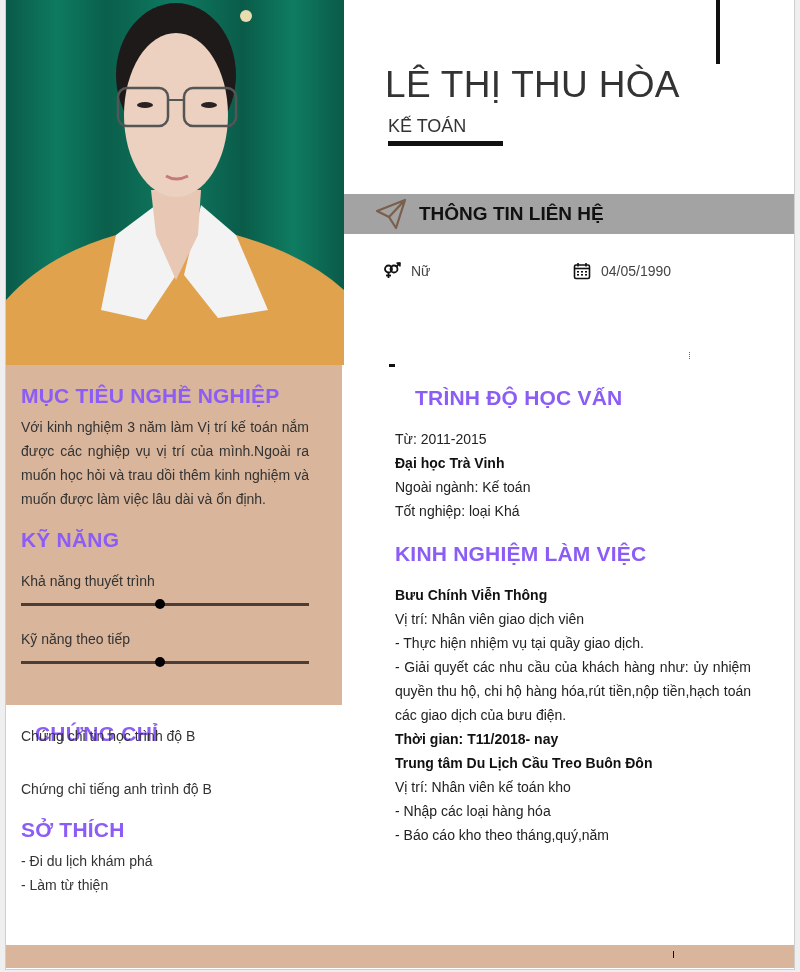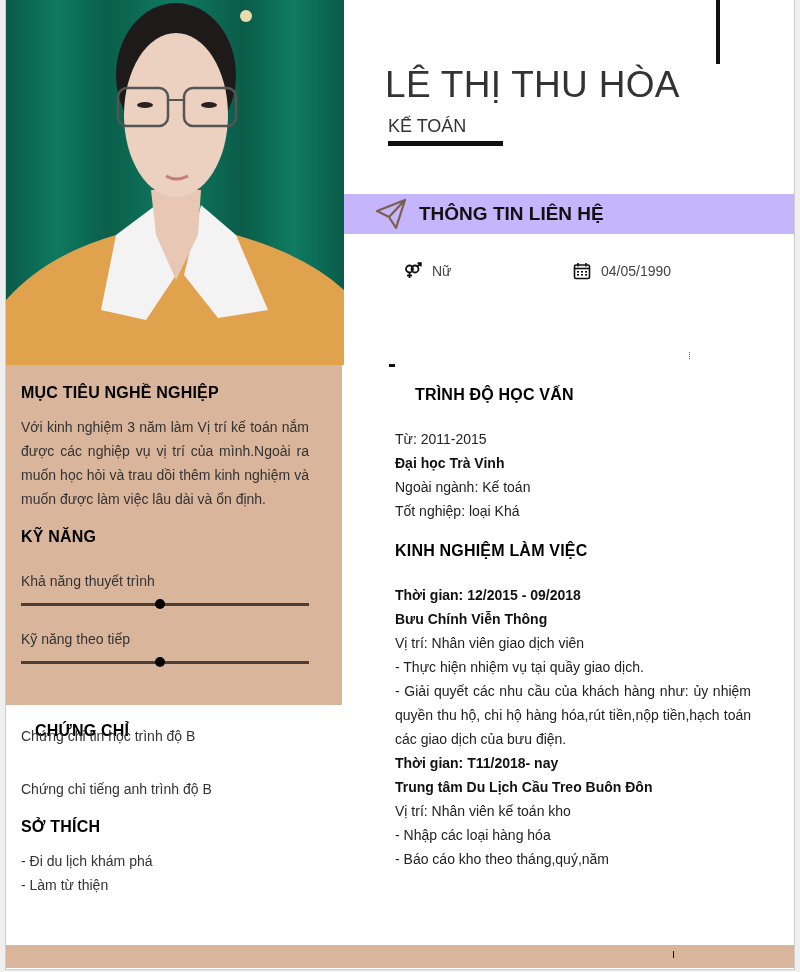--- a/index.html
+++ b/index.html
@@ -6,30 +6,30 @@
   html, body { width: 800px; height: 972px; background: #efefef; overflow: hidden; }
   body { font-family: "Liberation Sans", "DejaVu Sans", sans-serif; color: #222; position: relative; }
   .page { position: absolute; left: 5px; top: 0; width: 790px; height: 970px; background: #fff; border: 1px solid #cfcfcf; border-top: none; }
   .photo { position: absolute; left: 6px; top: 0; width: 338px; height: 365px; overflow: hidden; background: #0b6b55; }
   .photo svg { display: block; }
   .sidebar-tan { position: absolute; left: 6px; top: 365px; width: 336px; height: 340px; background: #d9b59b; }
   .header-mark { position: absolute; left: 716px; top: 0; width: 4px; height: 64px; background: #111; }
   .name { position: absolute; left: 385px; top: 64px; font-size: 37px; font-weight: 400; color: #333; letter-spacing: 0.3px; white-space: nowrap; }
   .job { position: absolute; left: 388px; top: 116px; font-size: 18px; color: #333; white-space: nowrap; }
   .job-underline { position: absolute; left: 388px; top: 141px; width: 115px; height: 5px; background: #111; }
-  .contact-bar { position: absolute; left: 344px; top: 194px; width: 450px; height: 40px; background: #c4b5fd; }
+  .contact-bar { position: absolute; left: 344px; top: 194px; width: 450px; height: 40px; background: #a3a3a3; }
   .contact-icon { position: absolute; left: 30px; top: 3px; width: 34px; height: 34px; }
   .contact-title { position: absolute; left: 75px; top: 9px; font-size: 19px; font-weight: 700; color: #111; white-space: nowrap; }
   .contact-row { position: absolute; top: 262px; display: flex; align-items: center; font-size: 14px; color: #444; white-space: nowrap; }
   .contact-row .ic { width: 18px; height: 18px; margin-right: 10px; display: inline-flex; align-items: center; justify-content: center; }
-  .gender { left: 404px; }
+  .gender { left: 383px; }
   .dob { left: 573px; }
   .tiny-mark1 { position: absolute; left: 389px; top: 364px; width: 6px; height: 3px; background: #111; }
   .tiny-mark2 { position: absolute; left: 689px; top: 352px; width: 2px; height: 7px; border-left: 1px dotted #666; }
-  .sec-title { position: absolute; font-size: 16px; font-weight: 700; color: #000000; white-space: nowrap; letter-spacing: 0.2px; }
+  .sec-title { position: absolute; font-size: 21px; font-weight: 700; color: #8b5cf6; white-space: nowrap; letter-spacing: 0.2px; }
   .para { position: absolute; font-size: 14px; color: #333; line-height: 24px; }
   .objective { left: 21px; top: 415px; width: 288px; text-align: justify; }
   .skill-label { position: absolute; left: 21px; font-size: 14px; color: #333; white-space: nowrap; }
   .skill-track { position: absolute; left: 21px; width: 288px; height: 3px; background: #4b3d37; }
   .skill-dot { position: absolute; width: 10px; height: 10px; border-radius: 50%; background: #000; top: -4px; }
   .list-line { position: absolute; font-size: 14px; color: #333; white-space: nowrap; }
   .rcol { left: 395px; }
   .bold { font-weight: 700; color: #111; }
   .exp-block { position: absolute; left: 395px; top: 583px; width: 356px; font-size: 14px; line-height: 24px; color: #222; }
   .exp-block .justify { text-align: justify; }
@@ -156,21 +156,20 @@
 
 <div class="sec-title" style="left:415px; top:386px;">TRÌNH ĐỘ HỌC VẤN</div>
 <div class="list-line rcol" style="top:431px; color:#222;">Từ: 2011-2015</div>
 <div class="list-line rcol bold" style="top:455px;">Đại học Trà Vinh</div>
 <div class="list-line rcol" style="top:479px; color:#222;">Ngoài ngành: Kế toán</div>
 <div class="list-line rcol" style="top:503px; color:#222;">Tốt nghiệp: loại Khá</div>
 
 <div class="sec-title" style="left:395px; top:542px;">KINH NGHIỆM LÀM VIỆC</div>
 
 <div class="exp-block">
-  <div class="bold">Thời gian: 12/2015 - 09/2018</div>
   <div class="bold">Bưu Chính Viễn Thông</div>
   <div>Vị trí: Nhân viên giao dịch viên</div>
   <div>- Thực hiện nhiệm vụ tại quầy giao dịch.</div>
   <div class="justify">- Giải quyết các nhu cầu của khách hàng như: ủy nhiệm quyền thu hộ, chi hộ hàng hóa,rút tiền,nộp tiền,hạch toán các giao dịch của bưu điện.</div>
   <div class="bold">Thời gian: T11/2018- nay</div>
   <div class="bold">Trung tâm Du Lịch Cầu Treo Buôn Đôn</div>
   <div>Vị trí: Nhân viên kế toán kho</div>
   <div>- Nhập các loại hàng hóa</div>
   <div>- Báo cáo kho theo tháng,quý,năm</div>
 </div>

